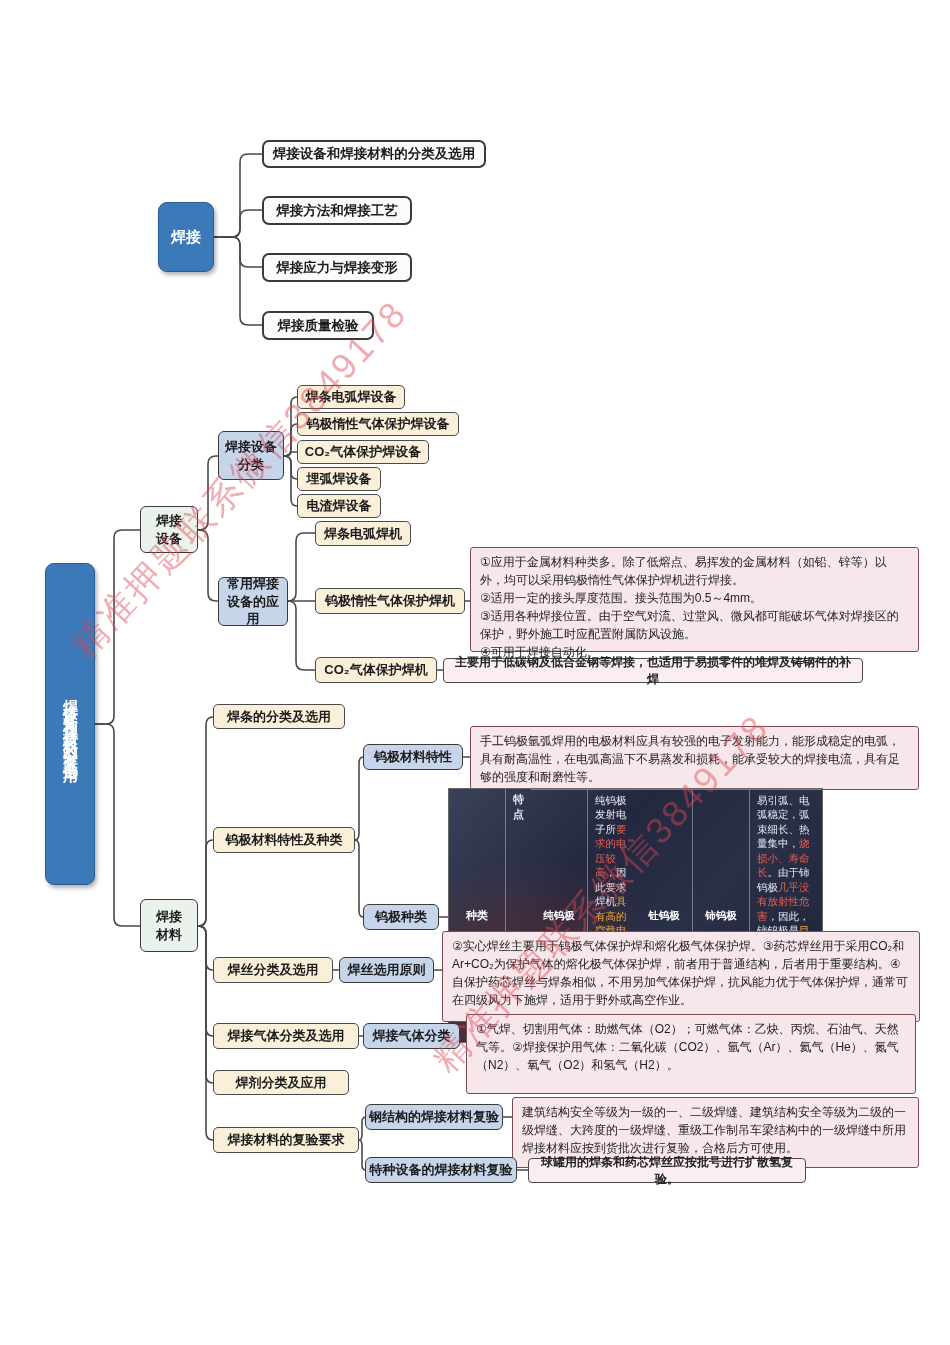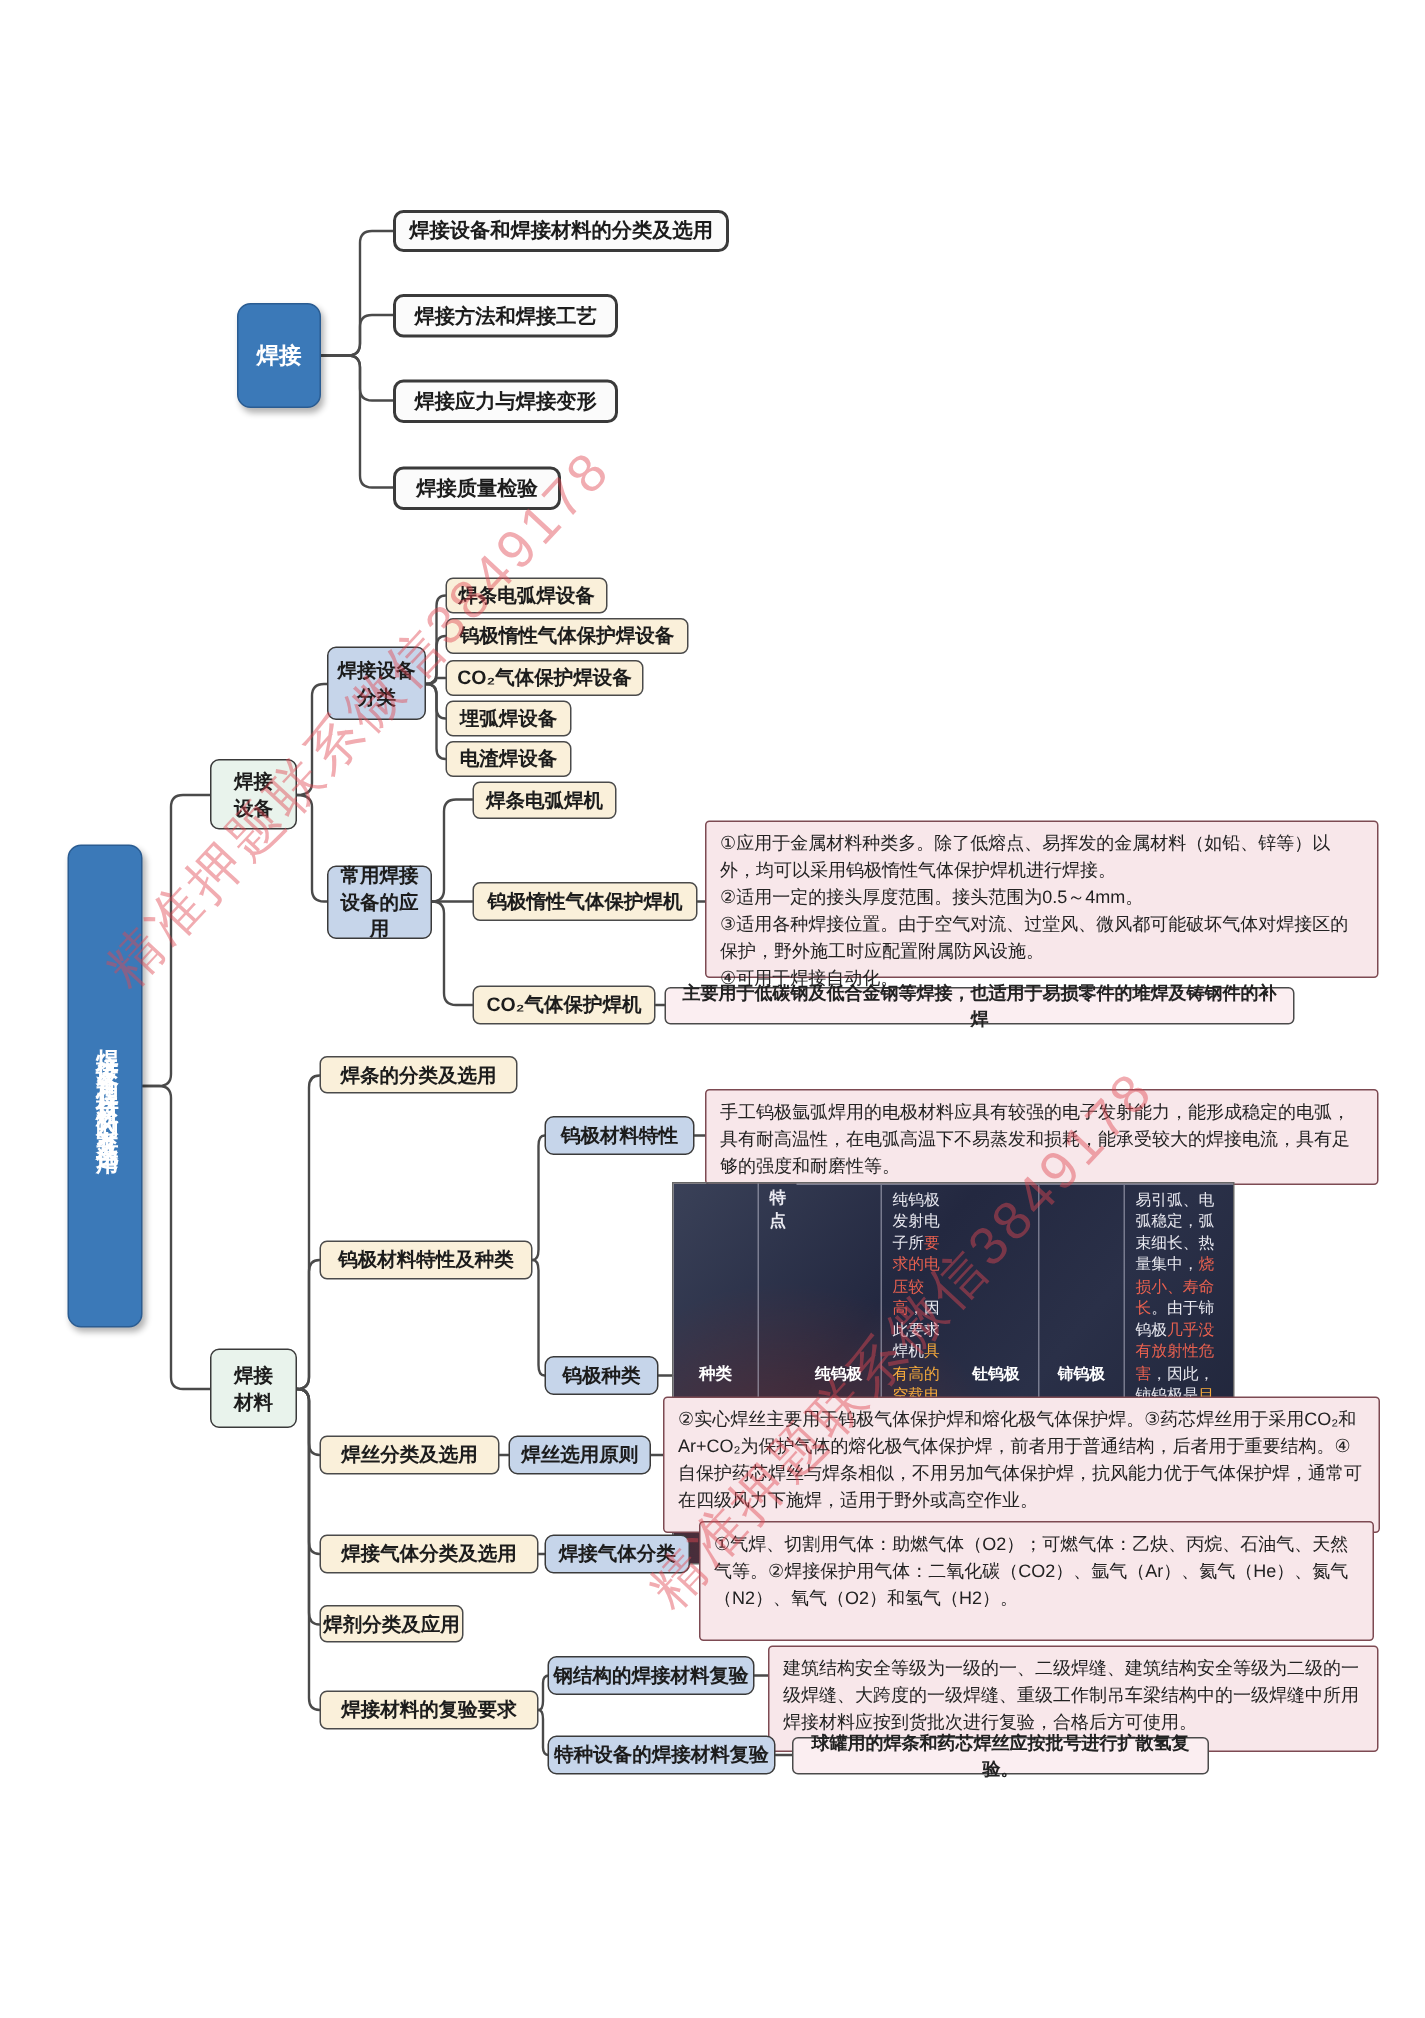--- a/index.html
+++ b/index.html
@@ -145,21 +145,21 @@
   </div>
 
   <div class="box cream-box" style="left:213px;top:957px;width:120px;height:26px;">焊丝分类及选用</div>
   <div class="box lblue-box" style="left:339px;top:957px;width:95px;height:26px;">焊丝选用原则</div>
   <div class="pink-note" style="left:442px;top:931px;width:478px;height:91px;">②实心焊丝主要用于钨极气体保护焊和熔化极气体保护焊。③药芯焊丝用于采用CO₂和Ar+CO₂为保护气体的熔化极气体保护焊，前者用于普通结构，后者用于重要结构。④自保护药芯焊丝与焊条相似，不用另加气体保护焊，抗风能力优于气体保护焊，通常可在四级风力下施焊，适用于野外或高空作业。</div>
 
   <div class="box cream-box" style="left:213px;top:1023px;width:146px;height:26px;">焊接气体分类及选用</div>
   <div class="box lblue-box" style="left:363px;top:1023px;width:97px;height:26px;">焊接气体分类</div>
   <div class="pink-note" style="left:466px;top:1014px;width:450px;height:80px;">①气焊、切割用气体：助燃气体（O2）；可燃气体：乙炔、丙烷、石油气、天然气等。②焊接保护用气体：二氧化碳（CO2）、氩气（Ar）、氦气（He）、氮气（N2）、氧气（O2）和氢气（H2）。</div>
 
-  <div class="box cream-box" style="left:213px;top:1070px;width:96px;height:25px;">焊剂分类及应用</div>
+  <div class="box cream-box" style="left:213px;top:1070px;width:136px;height:25px;">焊剂分类及应用</div>
 
   <div class="box cream-box" style="left:213px;top:1127px;width:146px;height:26px;">焊接材料的复验要求</div>
   <div class="box lblue-box" style="left:365px;top:1104px;width:138px;height:26px;">钢结构的焊接材料复验</div>
   <div class="pink-note" style="left:512px;top:1097px;width:407px;height:71px;">建筑结构安全等级为一级的一、二级焊缝、建筑结构安全等级为二级的一级焊缝、大跨度的一级焊缝、重级工作制吊车梁结构中的一级焊缝中所用焊接材料应按到货批次进行复验，合格后方可使用。</div>
   <div class="box lblue-box" style="left:365px;top:1157px;width:152px;height:26px;">特种设备的焊接材料复验</div>
   <div class="pink-line" style="left:528px;top:1158px;width:278px;height:25px;">球罐用的焊条和药芯焊丝应按批号进行扩散氢复验。</div>
 
   <div class="watermark" style="left:78px;top:628px;">精准押题联系微信3849178</div>
   <div class="watermark" style="left:440px;top:1042px;">精准押题联系微信3849178</div>
 

